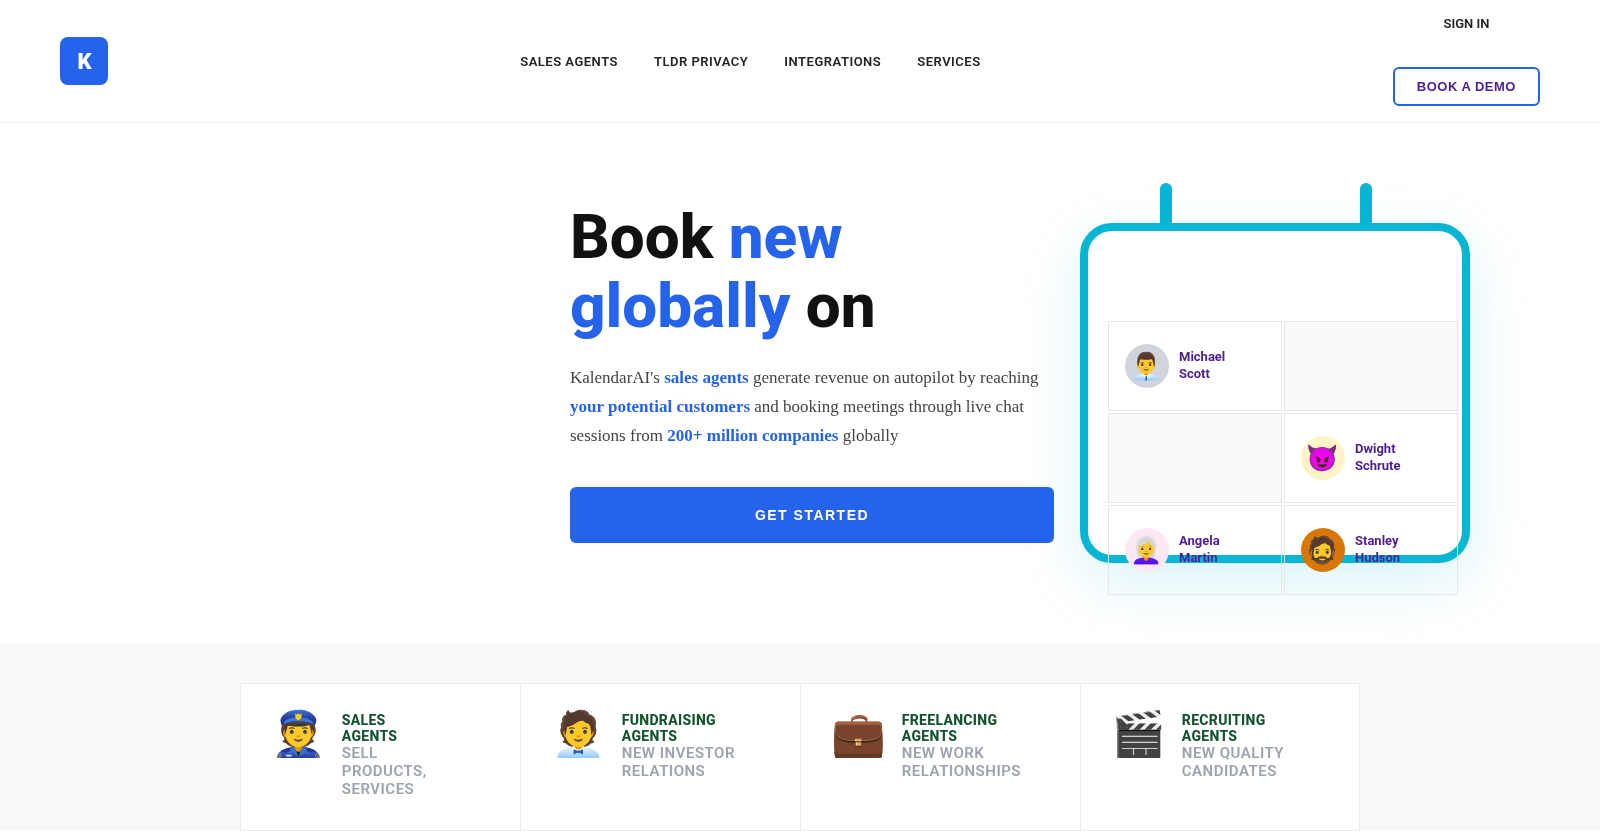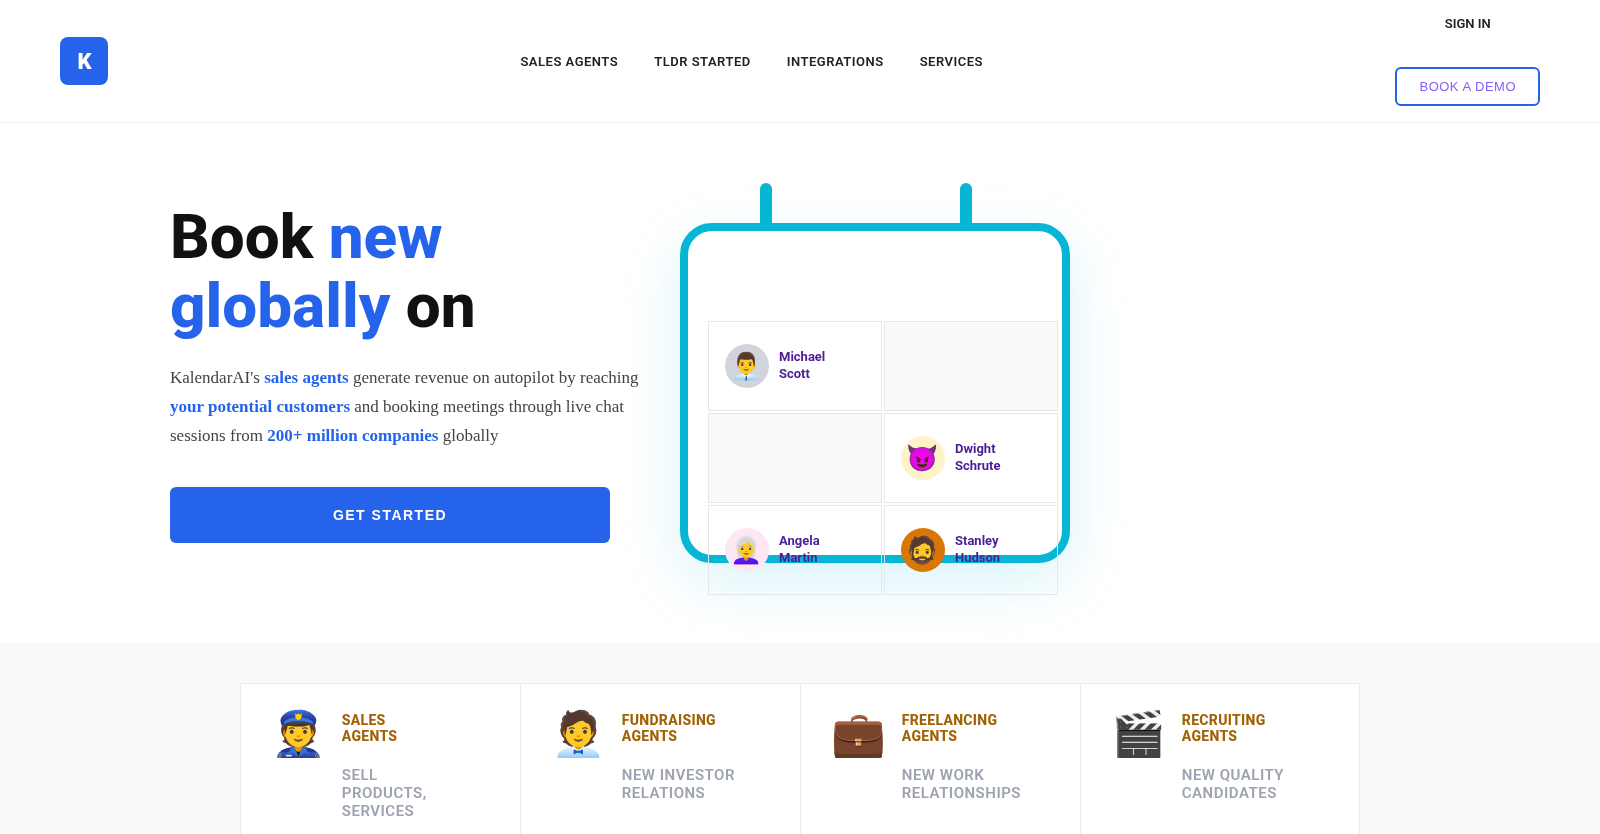--- a/index.html
+++ b/index.html
@@ -16,38 +16,38 @@
       border-radius: 8px; letter-spacing: -1px;
     }
     .nav-links { display: flex; gap: 36px; align-items: center; }
     .nav-link {
       font-size: 13px; font-weight: 600; letter-spacing: 0.5px; color: #222;
       cursor: pointer; text-decoration: none;
     }
     .nav-actions { display: flex; gap: 36px; align-items: center; flex-direction: column; }
     .sign-in { font-size: 13px; font-weight: 600; color: #222; cursor: pointer; }
     .book-demo {
-      font-size: 13px; font-weight: 400; color: #8b5cf6; letter-spacing: 0.5px;
+      font-size: 13px; font-weight: 700; color: #4c1d95; letter-spacing: 0.5px;
       border: 2px solid #2563eb; padding: 10px 22px; border-radius: 6px; cursor: pointer;
       background: #fff;
     }
 
     
     .hero {
-      display: flex; align-items: center; justify-content: flex-start;
+      display: flex; align-items: center; justify-content: flex-end;
       padding: 60px 60px 80px 120px; max-width: 1500px; margin: 0 auto;
     }
     .hero-left { max-width: 560px; }
     .hero-title { font-size: 62px; font-weight: 800; line-height: 1.1; color: #111; margin-bottom: 24px; }
     .hero-title .blue { color: #2563eb; }
     .hero-desc { font-size: 17px; line-height: 1.7; color: #444; margin-bottom: 36px; max-width: 500px; font-family: Liberation Serif, serif; }
     .hero-desc .link { color: #2563eb; font-weight: 600; text-decoration: none; }
     .get-started {
       background: #2563eb; color: #fff; font-size: 14px; font-weight: 800;
-      letter-spacing: 1.5px; padding: 20px 0; width: 440px; border: none;
+      letter-spacing: 1.5px; padding: 20px 0; width: 484px; border: none;
       border-radius: 6px; cursor: pointer; display: block;
     }
 
     
     .hero-right { position: relative; flex-shrink: 0; }
     .calendar-wrap {
       width: 420px; height: 380px; position: relative;
     }
     .calendar-border {
       width: 390px; height: 340px; border: 8px solid #06b6d4; border-radius: 32px;
@@ -84,31 +84,31 @@
       gap: 0; justify-content: center; overflow: hidden;
     }
     .agent-card {
       background: #fff; border: 1px solid #e8eaed; padding: 28px 30px 32px;
       width: 280px; display: flex; gap: 16px; align-items: flex-start;
       flex-shrink: 0;
     }
     .agent-card:not(:last-child) { border-right: none; }
     .agent-icon { font-size: 44px; flex-shrink: 0; line-height: 1; }
     .agent-info {}
-    .agent-title { font-size: 14px; font-weight: 800; color: #a16207; letter-spacing: 0.3px; margin-bottom: 22px; }
+    .agent-title { font-size: 14px; font-weight: 800; color: #14532d; letter-spacing: 0.3px; margin-bottom: 0; }
     .agent-sub { font-size: 15px; font-weight: 600; color: #9ca3af; letter-spacing: 0.5px; }
   </style>
 </head>
 <body>
 
 <nav>
   <div class="nav-logo">K</div>
   <div class="nav-links">
     <a class="nav-link">SALES AGENTS</a>
-    <a class="nav-link">TLDR STARTED</a>
+    <a class="nav-link">TLDR PRIVACY</a>
     <a class="nav-link">INTEGRATIONS</a>
     <a class="nav-link">SERVICES</a>
   </div>
   <div class="nav-actions">
     <span class="sign-in">SIGN IN</span>
     <button class="book-demo">BOOK A DEMO</button>
   </div>
 </nav>
 
 <section class="hero">

